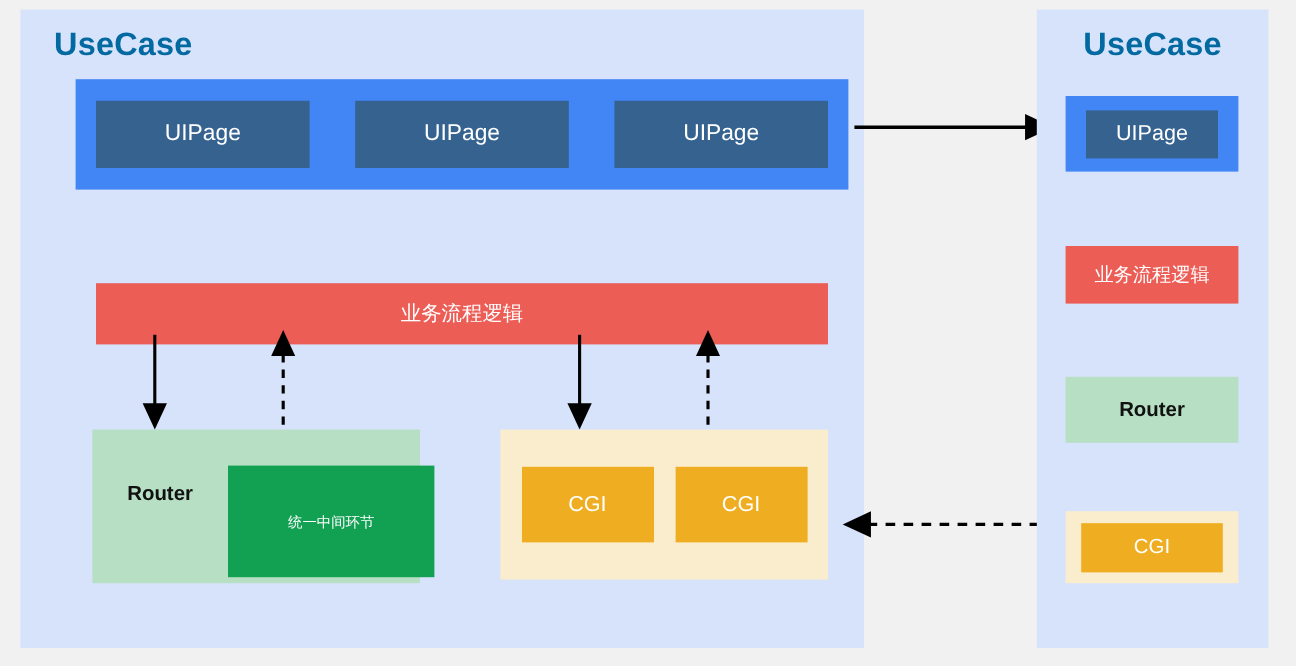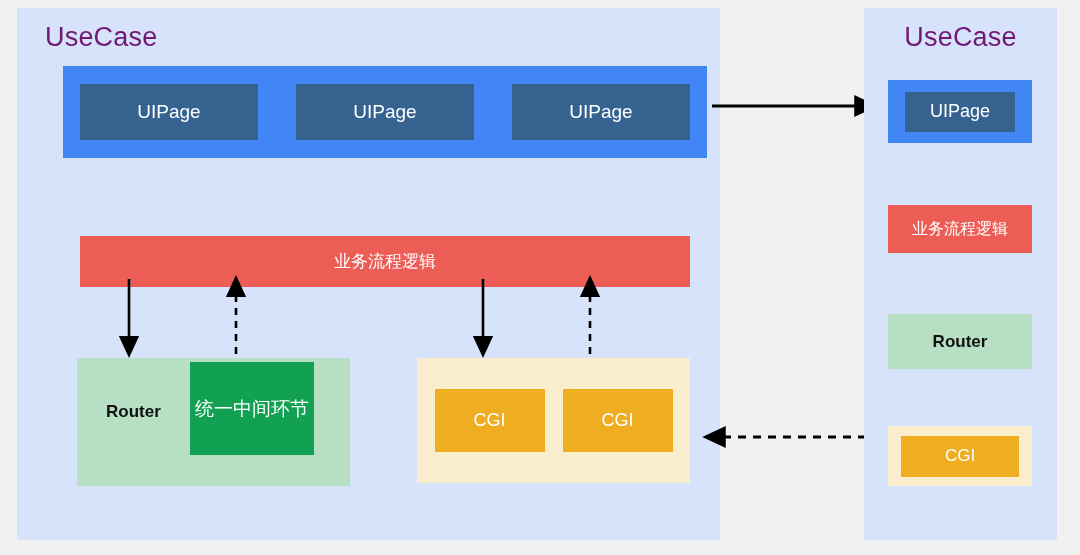--- a/index.html
+++ b/index.html
@@ -21,24 +21,25 @@
   }
   .panel {
     position: absolute;
     background: #d7e3fa;
   }
   #left-panel  { left: 17px;  top: 8px; width: 703px; height: 532px; }
   #right-panel { left: 864px; top: 8px; width: 193px; height: 532px; }
 
   .panel-title {
     position: absolute;
-    color: #701a75;
+    color: #0369a1;
     font-size: 27px;
     letter-spacing: 0.2px;
     white-space: nowrap;
+    font-weight: bold;
   }
   #left-title  { left: 28px; top: 14px; }
   #right-title { left: 0; top: 14px; width: 193px; text-align: center; }
 
   .band {
     position: absolute;
     display: flex;
     align-items: center;
     justify-content: space-between;
   }
@@ -75,24 +76,24 @@
     background: #b6dfc4;
     display: flex; align-items: center;
   }
   #router-label {
     position: absolute;
     left: 29px; top: 44px;
     font-size: 17px; font-weight: bold; color: #111111;
   }
   #router-inner {
     position: absolute;
-    left: 113px; top: 4px; width: 124px; height: 93px;
+    left: 113px; top: 30px; width: 172px; height: 93px;
     background: #12a153;
     color: #ffffff;
-    font-size: 19px;
+    font-size: 12px;
     line-height: 26px;
     display: flex; flex-direction: column;
     align-items: center; justify-content: center;
     text-align: center;
   }
 
   
   #cgi-box {
     position: absolute;
     left: 400px; top: 350px; width: 273px; height: 125px;

